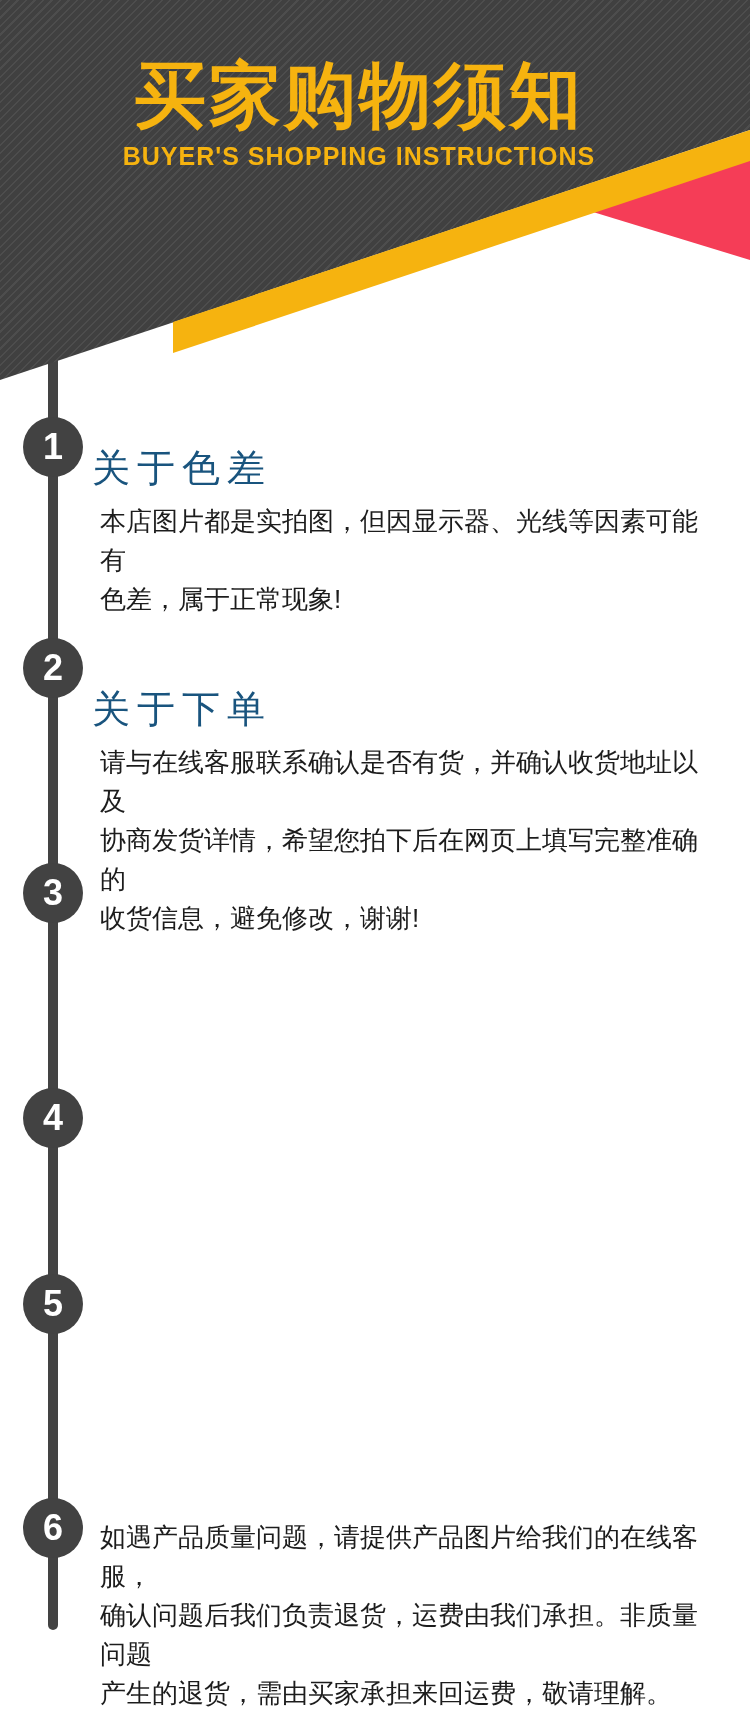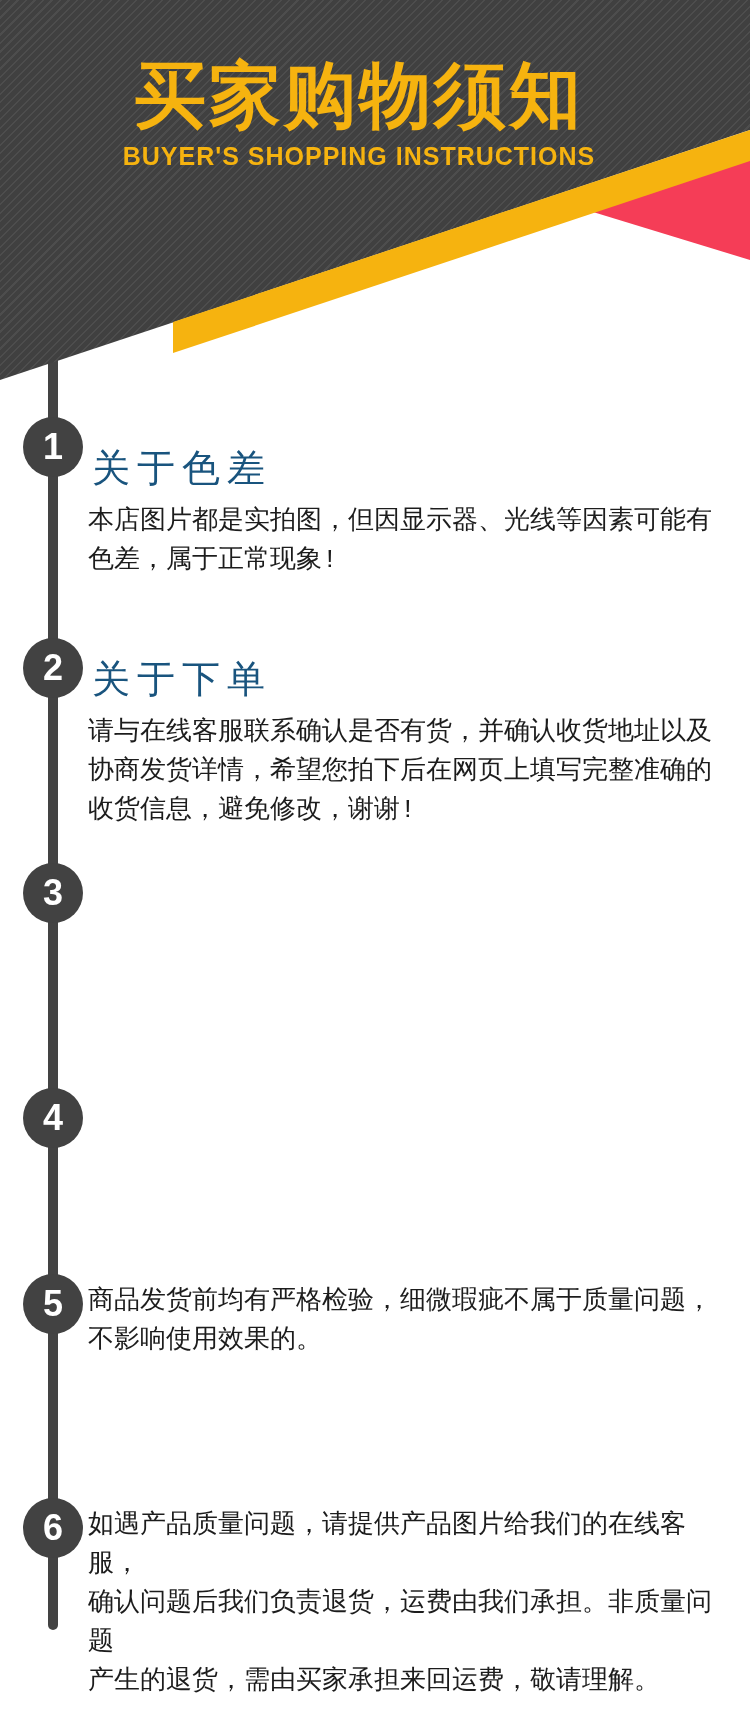--- a/index.html
+++ b/index.html
@@ -45,23 +45,22 @@
     color:#ffffff;font-size:36px;font-weight:bold;
   }
   .sec{
     position:absolute;left:88px;width:640px;z-index:4;
   }
   .sec h2{
     margin:11px 0 12px 4px;font-size:38px;line-height:44px;font-weight:500;
     letter-spacing:7px;color:var(--blue);
   }
   .sec p{
-    margin:0;font-size:26px;line-height:39px;color:#1c1c1c;
+    margin:12px;font-size:26px;line-height:39px;color:#1c1c1c;
     white-space:pre-line;
-    font-family:Liberation Mono, monospace;
   }
 </style>
 </head>
 <body>
 
 <div class="stem"></div>
 
 <div class="hdr-red"></div>
 <div class="hdr-dark"></div>
 <div class="hdr-yellow"></div>
@@ -87,31 +86,29 @@
   </div>
 <div class="node" style="top:1498px">
     <span>6</span>
   </div>
 
 <div class="sec" style="top:435px">
   <h2>关于色差</h2>
   <p>本店图片都是实拍图，但因显示器、光线等因素可能有
 色差，属于正常现象!</p>
 </div>
-<div class="sec" style="top:646px">
+<div class="sec" style="top:676px">
   <h2>关于下单</h2>
   <p>请与在线客服联系确认是否有货，并确认收货地址以及
 协商发货详情，希望您拍下后在网页上填写完整准确的
 收货信息，避免修改，谢谢!</p>
 </div>
 <div class="sec" style="top:871px">
 </div>
 <div class="sec" style="top:1096px">
 </div>
 <div class="sec" style="top:1282px">
-  <p>商品发货前均有严格检验，细微瑕疵不属于质量问题，
-不影响使用效果的。</p>
 </div>
 <div class="sec" style="top:1506px">
   <p>如遇产品质量问题，请提供产品图片给我们的在线客服，
 确认问题后我们负责退货，运费由我们承担。非质量问题
 产生的退货，需由买家承担来回运费，敬请理解。</p>
 </div>
 
 </body></html>

